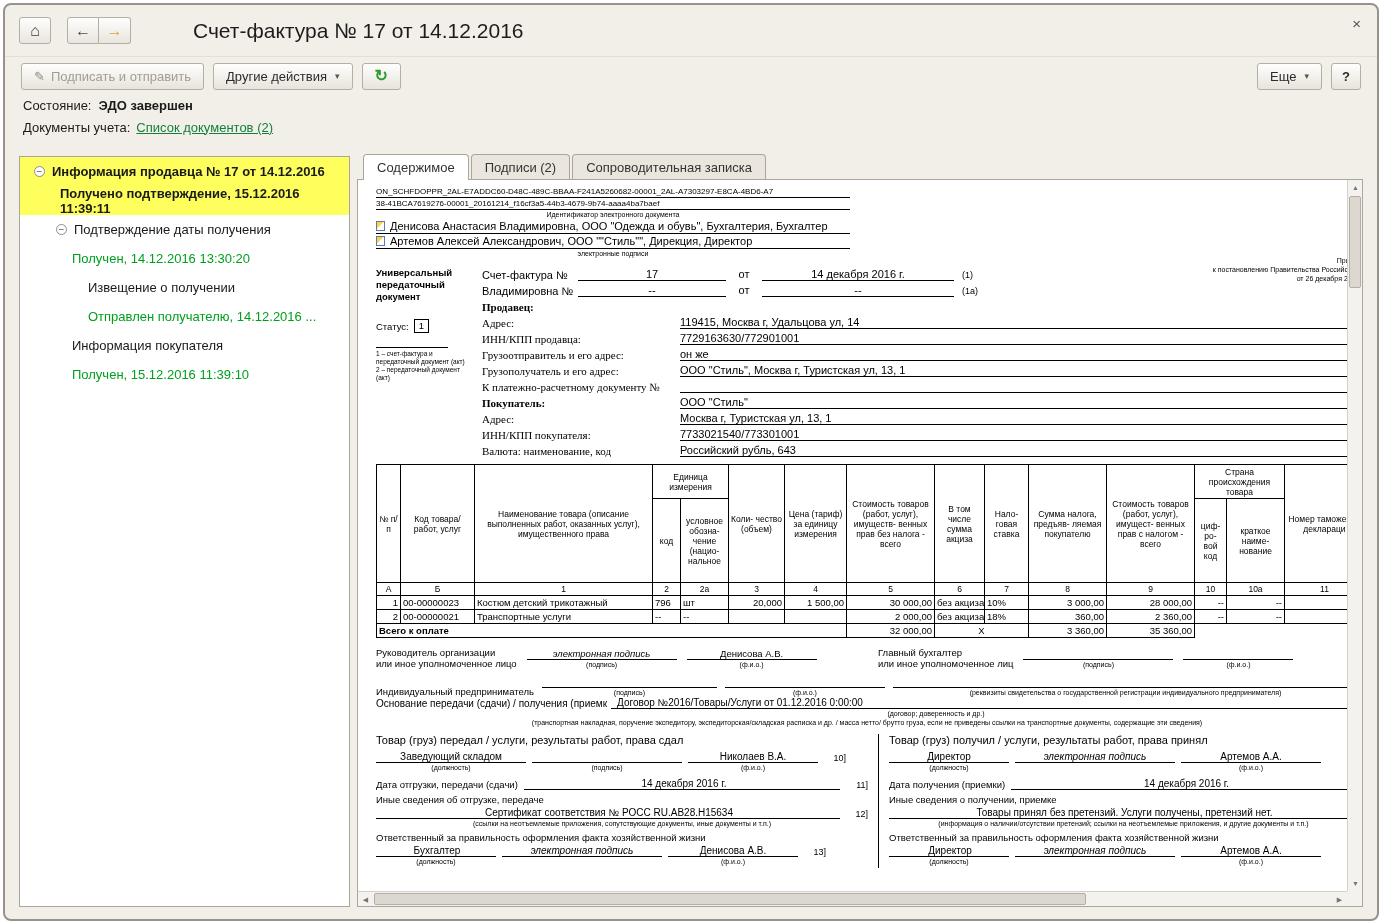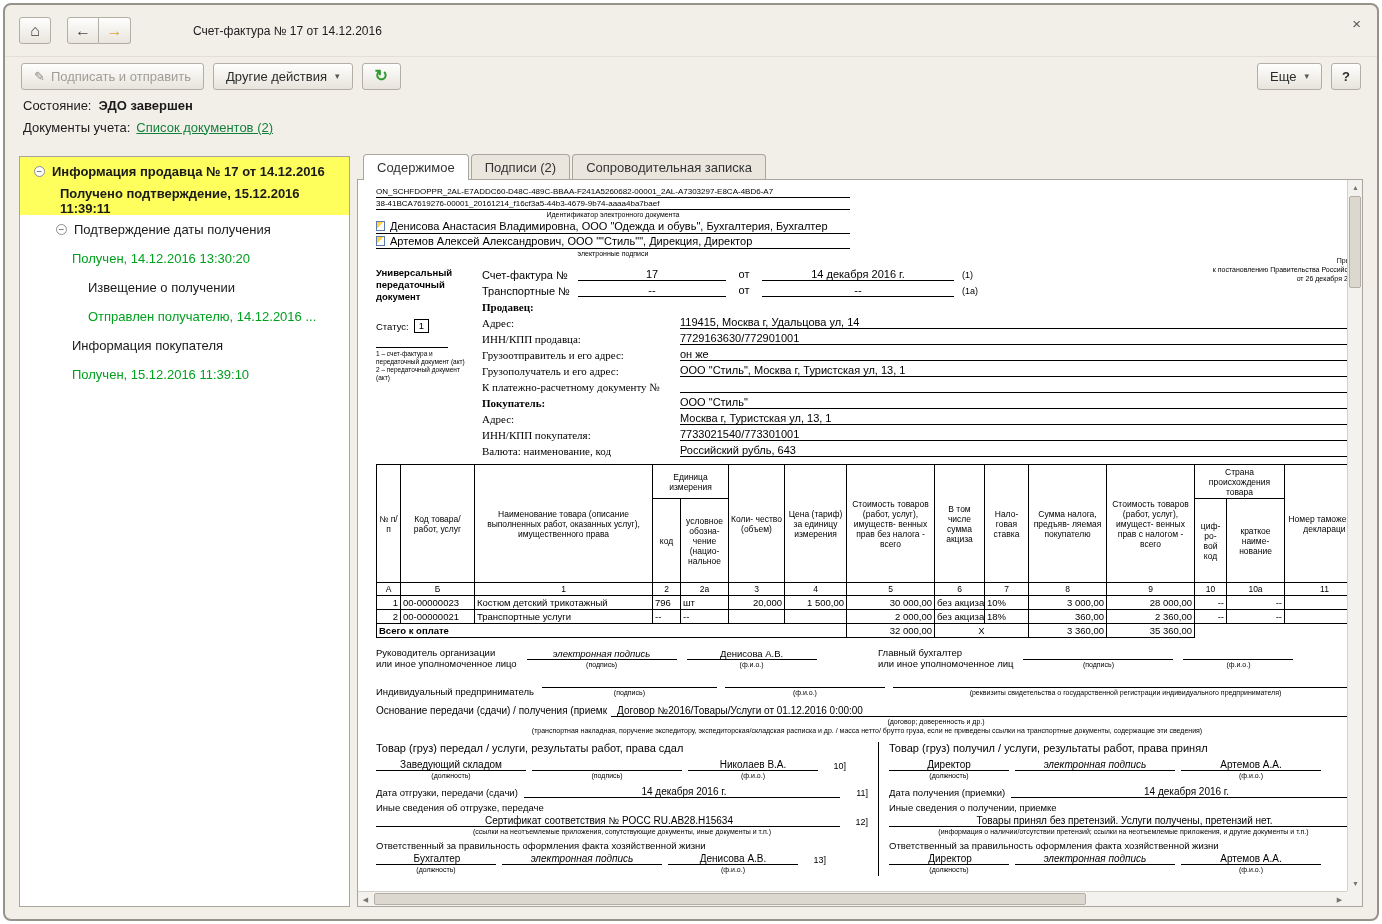--- a/index.html
+++ b/index.html
@@ -12,21 +12,21 @@
   .titlebar { height:52px; position:relative; display:flex; align-items:center; padding:0 14px;
               border-bottom:1px solid #e3dfd7; }
   .sqbtn { display:inline-flex; align-items:center; justify-content:center; width:32px; height:27px;
            background:linear-gradient(#fefefd,#e9e5de); border:1px solid #b3afa6; border-radius:3px;
            font-size:16px; color:#3c3c3c; cursor:default; }
   .navgroup { display:flex; margin-left:16px; }
   .navgroup .sqbtn:first-child { border-radius:3px 0 0 3px; }
   .navgroup .sqbtn:last-child { border-radius:0 3px 3px 0; border-left:none; }
   .fwd { color:#e2a23c; font-weight:bold; }
   .back { font-weight:bold; color:#4a4a4a; }
-  .title { margin-left:62px; font-size:12px; color:#1c1c1c; }
+  .title { margin-left:62px; font-size:21px; color:#1c1c1c; }
   .closex { position:absolute; right:16px; top:10px; font-size:15px; color:#565656; cursor:default; }
 
   
   .toolbar { display:flex; align-items:center; gap:9px; padding:4px 16px 2px; height:36px; }
   .btn { display:inline-flex; align-items:center; gap:6px; height:27px; padding:0 12px;
          background:linear-gradient(#fefefd,#e8e4dc); border:1px solid #b3afa6; border-radius:3px;
          font-size:13px; color:#2b2b2b; white-space:nowrap; }
   .btn.disabled { color:#a19d96; }
   .caret { font-size:9px; color:#555; margin-left:2px; }
   .penicon { color:#8f8b84; font-size:13px; }
@@ -114,21 +114,21 @@
   .slabel { line-height:11px; flex:none; }
   .slot { flex:none; }
   .sline { border-bottom:1px solid #000; min-height:12px; text-align:center; }
   .w175 { width:175px; } .w150 { width:150px; } .w140 { width:140px; } .w130 { width:130px; }
   .w120 { width:120px; } .w160 { width:160px; } .w110 { width:110px; }
 
   .ip-row { display:flex; align-items:flex-end; margin-top:7px; font-size:9.5px; gap:8px; }
   .ip-label { flex:none; }
   .ip-rest { flex:1; }
 
-  .basis-row { display:flex; align-items:flex-start; margin-top:8px; font-size:10px; }
+  .basis-row { display:flex; align-items:center; font-size:10px; }
   .basis-label { flex:none; padding-right:4px; white-space:nowrap; }
   .basis-val { border-bottom:1px solid #000; padding:0 6px; white-space:nowrap; }
   .basis-rest { flex:1; border-bottom:1px solid #000; min-height:12px; }
   .cap-offset { margin-left:360px; width:400px; text-align:center; }
   .cap-full { text-align:center; width:100%; }
 
   .bottom { display:flex; margin-top:7px; }
   .b-left { width:502px; flex:none; padding-right:10px; }
   .b-right { flex:1; border-left:1px solid #000; padding-left:10px; }
   .b-title { font-size:11px; margin-bottom:3px; }
@@ -263,21 +263,21 @@
             </div>
             <div class="fields-col">
               <div class="frow">
                 <span class="flabel w-ilabel">Счет-фактура №</span>
                 <span class="fval c w-inum">17</span>
                 <span class="w-ot">от</span>
                 <span class="fval c w-idate">14 декабря 2016 г.</span>
                 <span class="w-anno">(1)</span>
               </div>
               <div class="frow">
-                <span class="flabel w-ilabel">Транспортные №</span>
+                <span class="flabel w-ilabel">Владимировна №</span>
                 <span class="fval c w-inum">--</span>
                 <span class="w-ot">от</span>
                 <span class="fval c w-idate">--</span>
                 <span class="w-anno">(1а)</span>
               </div>
               <div class="frow">
                 <span class="flabel std bold">Продавец:</span>
               </div>
               <div class="frow">
                 <span class="flabel std">Адрес:</span>

